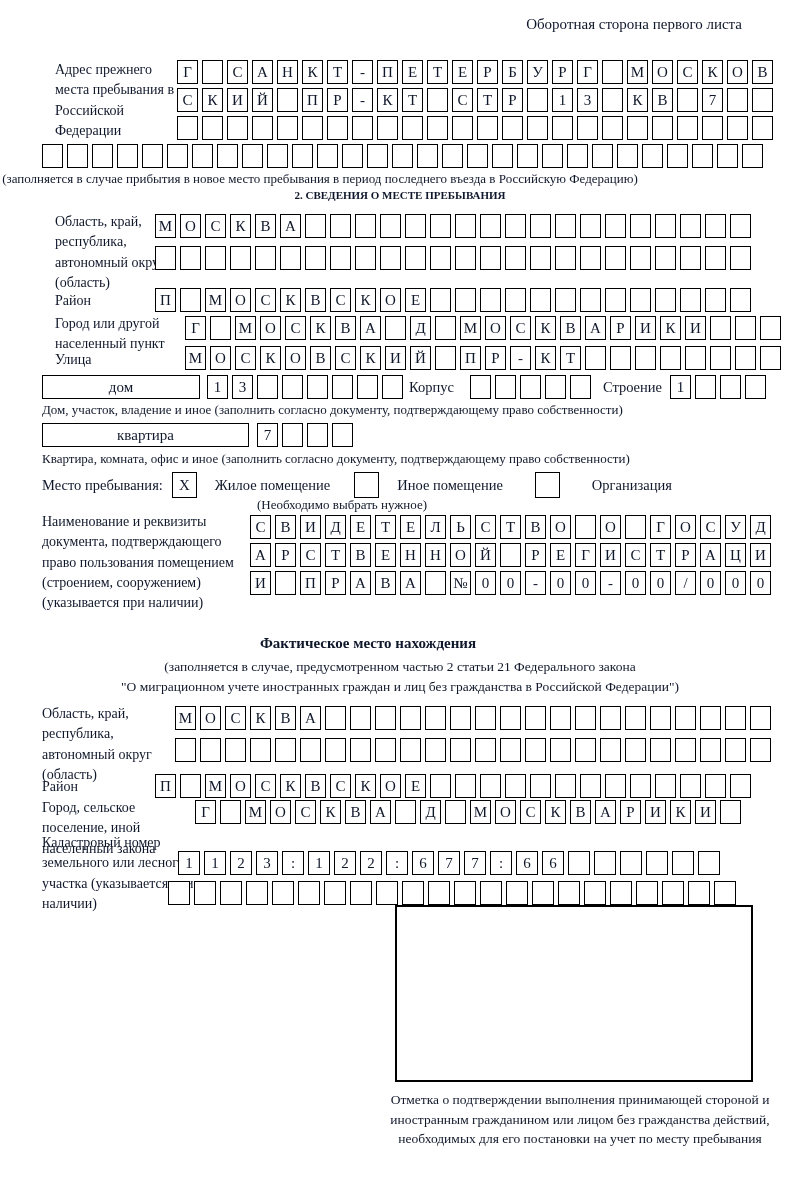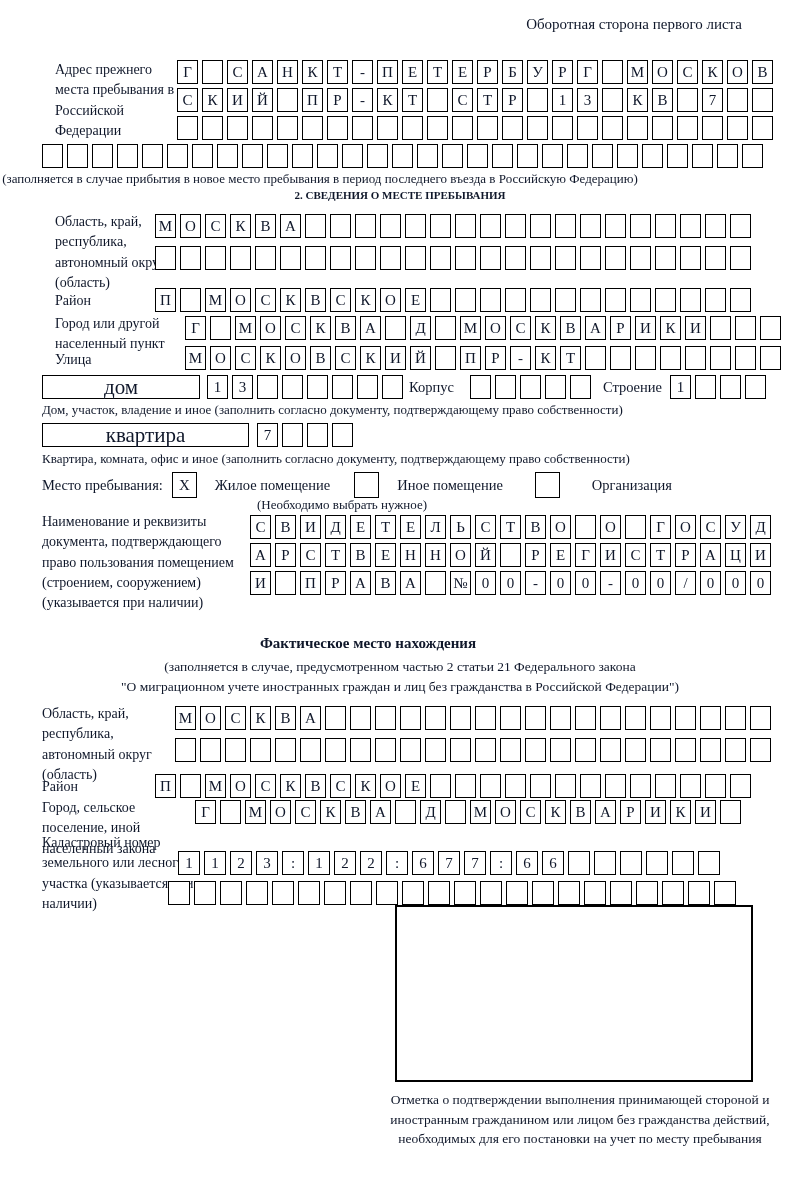--- a/index.html
+++ b/index.html
@@ -17,21 +17,21 @@
   .cells-row{display:flex;}
   .stack .cells-row{margin-bottom:4px;}
   .stack.gap8 .cells-row{margin-bottom:8px;}
   .cell{flex:none;width:21px;height:24px;box-sizing:border-box;border:1.6px solid #000;
         margin-right:4px;display:flex;align-items:center;justify-content:center;
         font-size:15px;line-height:1;background:#fff;}
   .w26 .cell{width:22px;margin-right:4px;}
   .cb{width:25px;height:26px;font-size:15px;}
   .row{display:flex;align-items:center;}
   .widefield{height:24px;box-sizing:border-box;border:1.6px solid #000;display:flex;
-             align-items:center;justify-content:center;font-size:21px;flex:none;background:#fff;}
+             align-items:center;justify-content:center;font-size:15px;flex:none;background:#fff;}
   .stampbox{box-sizing:border-box;border:2px solid #000;background:#fff;}
 </style>
 </head>
 <body>
 
 <div class="page">
 
   <div class="hdr">Оборотная сторона первого листа</div>
 
   <div class="abs label" style="left:55px;top:60px;width:130px">Адрес прежнего места пребывания в Российской Федерации</div>

